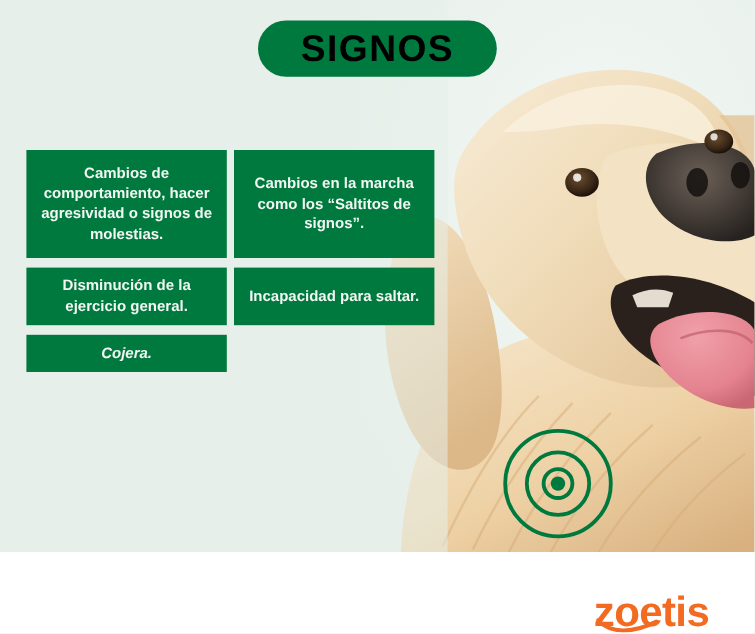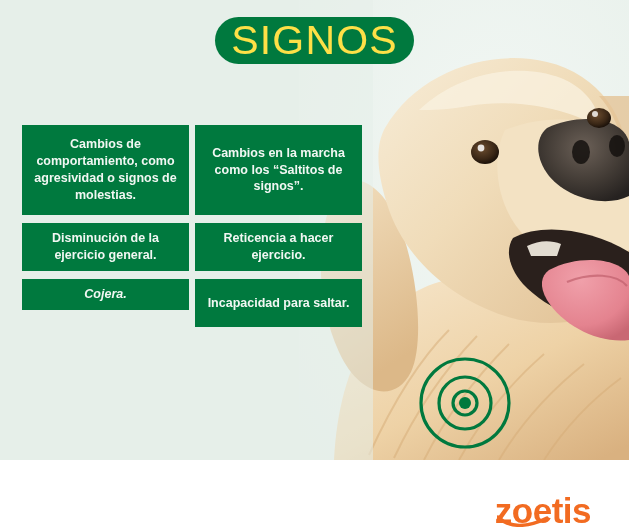--- a/index.html
+++ b/index.html
@@ -39,23 +39,23 @@
     top: 17px;
     width: 199px;
     height: 47px;
     background: #00793E;
     border-radius: 24px;
     display: flex;
     align-items: center;
     justify-content: center;
   }
   .title-badge .title-text {
-    color: #fde047;
-    font-size: 41px;
-    font-weight: normal;
+    color: #000000;
+    font-size: 31px;
+    font-weight: bold;
     letter-spacing: 1.2px;
     line-height: 1;
   }
 
   
   .signs-grid {
     position: absolute;
     left: 22px;
     top: 125px;
     width: 340px;
@@ -212,28 +212,27 @@
     </svg>
   </div>
 
   <div class="title-badge">
     <span class="title-text">SIGNOS</span>
   </div>
 
   <div class="signs-grid">
 
     <div class="sign-col">
-      <div class="sign-box h-4">Cambios de comportamiento, como agresividad o signos de molestias.</div>
+      <div class="sign-box h-4">Cambios de comportamiento, hacer agresividad o signos de molestias.</div>
       <div class="sign-box h-2">Disminución de la ejercicio general.</div>
       <div class="sign-box h-1">Cojera.</div>
     </div>
 
     <div class="sign-col">
       <div class="sign-box h-4">Cambios en la marcha como los “Saltitos de signos”.</div>
-      <div class="sign-box h-2">Reticencia a hacer ejercicio.</div>
       <div class="sign-box h-2">Incapacidad para saltar.</div>
     </div>
 
   </div>
 
   <div class="target">
     <svg width="94" height="94" viewBox="0 0 94 94">
       <circle cx="47" cy="47" r="44" fill="none" stroke="#00793E" stroke-width="3.2"></circle>
       <circle cx="47" cy="47" r="26" fill="none" stroke="#00793E" stroke-width="3.2"></circle>
       <circle cx="47" cy="47" r="12" fill="none" stroke="#00793E" stroke-width="3.2"></circle>

